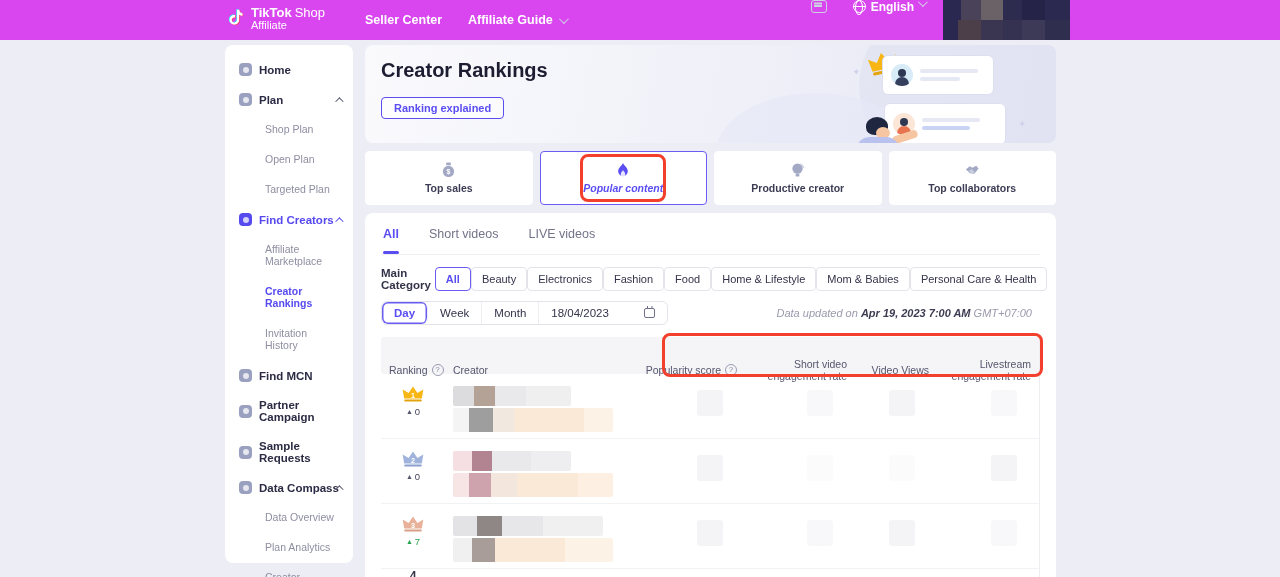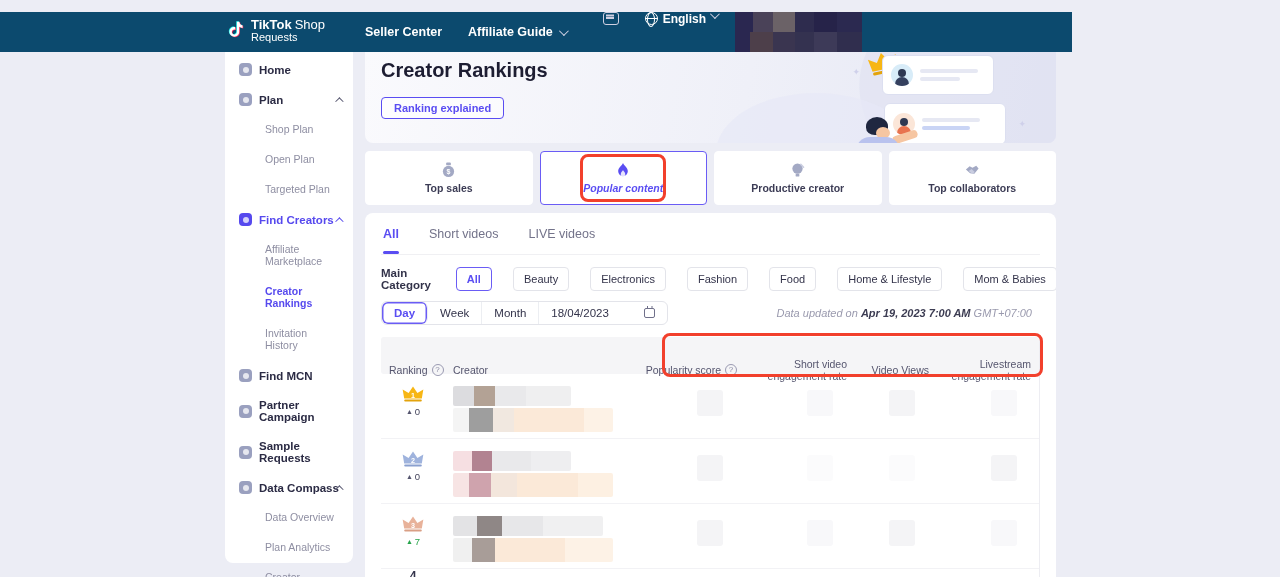--- a/index.html
+++ b/index.html
@@ -1,20 +1,20 @@
 <!DOCTYPE html>
 <html><head>
 <meta charset="utf-8">
 <style>
   * { margin:0; padding:0; box-sizing:border-box; }
   html,body { width:1280px; height:577px; overflow:hidden; }
   body { font-family:"Liberation Sans","DejaVu Sans",sans-serif; background:#ecedf5; position:relative; color:#26263c; }
 
   
-  .navbar { position:absolute; left:0; top:12px; width:1072px; height:40px; background:#0c4a6e; display:flex; align-items:center; z-index:20; }
+  .navbar { position:absolute; left:0; top:0; width:1280px; height:40px; background:#d946ef; display:flex; align-items:center; z-index:20; }
   .logo { position:absolute; left:228px; top:6px; display:flex; align-items:flex-start; gap:6px; color:#fff; }
   .logo svg { margin-top:3px; }
   .logo-txt { line-height:1.05; }
   .logo-line1 { font-size:13px; }
   .logo-line1 .b { font-weight:700; }
   .logo-line1 .r { font-weight:400; margin-left:3px; }
   .logo-line2 { font-size:11px; font-weight:400; }
   .nav-link { position:absolute; top:0; height:40px; display:flex; align-items:center; color:#fff; font-size:12.5px; font-weight:700; cursor:pointer; gap:6px; }
   .nav-link.sc { left:365px; }
   .nav-link.ag { left:468px; }
@@ -85,21 +85,21 @@
   .anno { position:absolute; border:3px solid #f2402c; border-radius:8px; z-index:15; pointer-events:none; }
   .anno.card-anno { left:50%; top:2px; transform:translateX(-50%); width:86px; height:48px; }
 
   
   .panel { margin-top:8px; background:#fff; border-radius:8px 8px 0 0; height:364px; padding:8px 16px 0; position:relative; overflow:hidden; }
   .ptabs { display:flex; gap:30px; border-bottom:1px solid #f0f0f3; padding:6px 2px 0; height:34px; }
   .ptab { font-size:12.5px; color:#73738a; cursor:pointer; padding-bottom:10px; position:relative; }
   .ptab.active { color:#5a4df2; font-weight:700; }
   .ptab.active::after { content:""; position:absolute; left:0; right:0; bottom:0; height:3px; border-radius:2px; background:#5a4df2; }
 
-  .catrow { display:flex; align-items:center; gap:21px; margin-top:12px; }
+  .catrow { display:flex; align-items:center; gap:0; margin-top:12px; }
   .catlbl { font-size:11.5px; font-weight:700; color:#33334a; margin-right:4px; }
   .pill { font-size:11px; color:#33334a; border:1px solid #e3e4ea; border-radius:4px; padding:5px 10px; background:#fff; cursor:pointer; white-space:nowrap; }
   .pill.active { border-color:#6a5cf5; color:#5a4df2; font-weight:700; }
 
   .perrow { display:flex; align-items:center; margin-top:10px; position:relative; }
   .seg { display:flex; border:1px solid #e3e4ea; border-radius:6px; overflow:hidden; }
   .seg > div { font-size:11.5px; color:#33334a; padding:5px 12px; border-right:1px solid #eceef2; cursor:pointer; display:flex; align-items:center; gap:8px; }
   .seg .segbtn.active { color:#5a4df2; font-weight:700; box-shadow:inset 0 0 0 1.5px #6a5cf5; border-radius:6px; }
   .datefield { min-width:128px; justify-content:space-between; border-right:none !important; }
   .cal { width:11px; height:10px; border:1.3px solid #70708a; border-radius:2px; position:relative; }
@@ -146,21 +146,21 @@
 
 <div class="navbar">
   <div class="logo">
     <svg width="17" height="19" viewBox="0 0 20 22">
       <path fill="#25f4ee" d="M12.6 0.2H9.7v12.1c0 1.7-1.4 3-3 3s-3-1.3-3-3 1.4-3 3-3c.3 0 .7.1 1 .2V6.4c-.3 0-.7-.1-1-.1C3.5 6.3 1 8.8 1 12s2.5 5.7 5.7 5.7 5.7-2.5 5.7-5.7V6.1c1.1.8 2.5 1.3 3.9 1.3V4.3c-2.1 0-3.7-1.8-3.7-4.1z"></path>
       <path fill="#fe2c55" d="M14.2 1.4h-2.9v12.1c0 1.7-1.4 3-3 3s-3-1.3-3-3 1.4-3 3-3c.3 0 .7.1 1 .2V7.6c-.3 0-.7-.1-1-.1-3.2 0-5.7 2.5-5.7 5.7s2.5 5.7 5.7 5.7 5.7-2.5 5.7-5.7V7.3c1.1.8 2.5 1.3 3.9 1.3V5.5c-2.1 0-3.7-1.8-3.7-4.1z"></path>
       <path fill="#ffffff" d="M13.4 0.8h-2.9v12.1c0 1.7-1.4 3-3 3s-3-1.3-3-3 1.4-3 3-3c.3 0 .7.1 1 .2V7c-.3 0-.7-.1-1-.1-3.2 0-5.7 2.5-5.7 5.7s2.5 5.7 5.7 5.7 5.7-2.5 5.7-5.7V6.7c1.1.8 2.5 1.3 3.9 1.3V4.9c-2.1 0-3.7-1.8-3.7-4.1z"></path>
     </svg>
     <div class="logo-txt">
       <div class="logo-line1"><span class="b">TikTok</span><span class="r">Shop</span></div>
-      <div class="logo-line2">Requests</div>
+      <div class="logo-line2">Affiliate</div>
     </div>
   </div>
   <div class="nav-link ag">
       <span>Affiliate Guide</span>
       <span class="chev"></span>
     </div>
   <div class="nav-link sc">
       <span>Seller Center</span>
     </div>
   <div class="nav-right">

